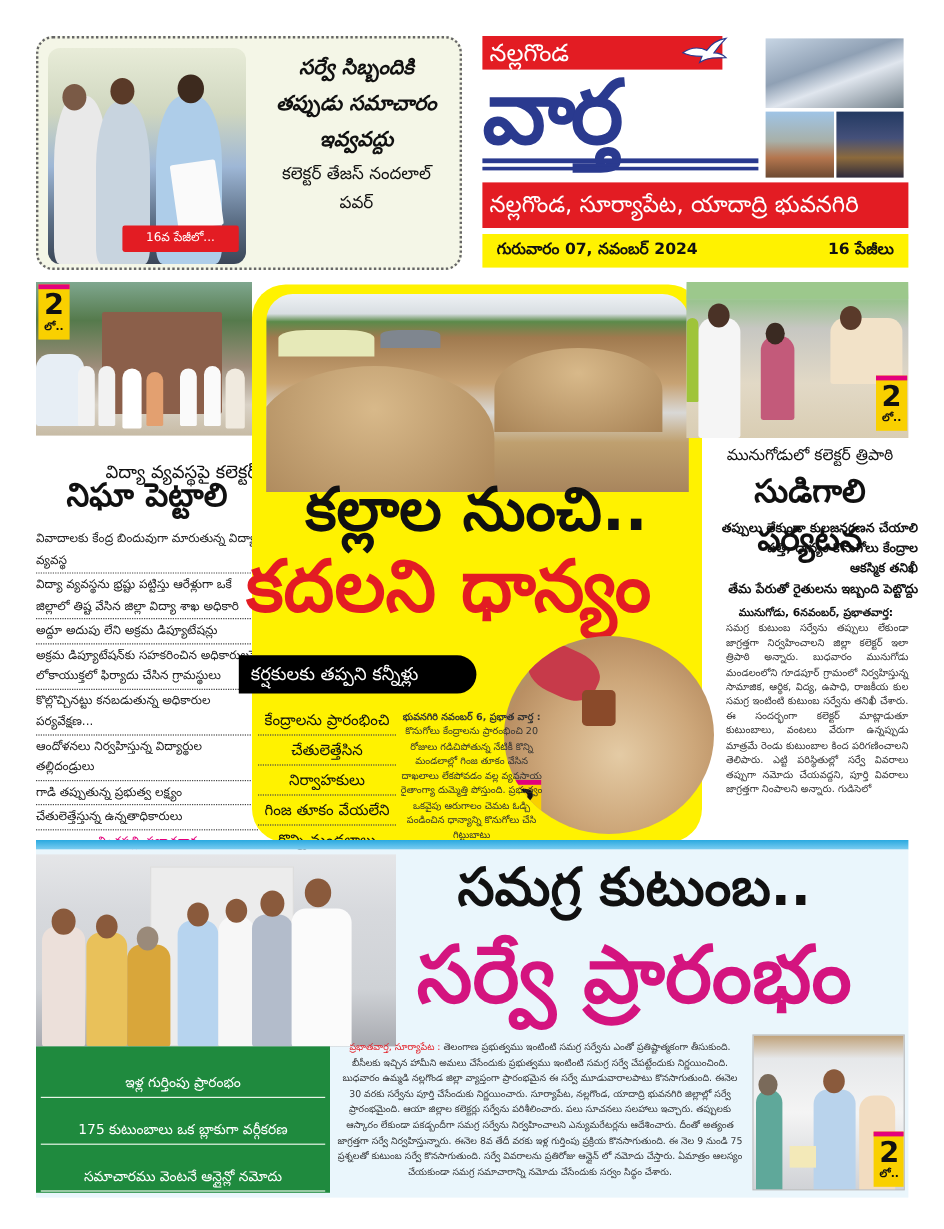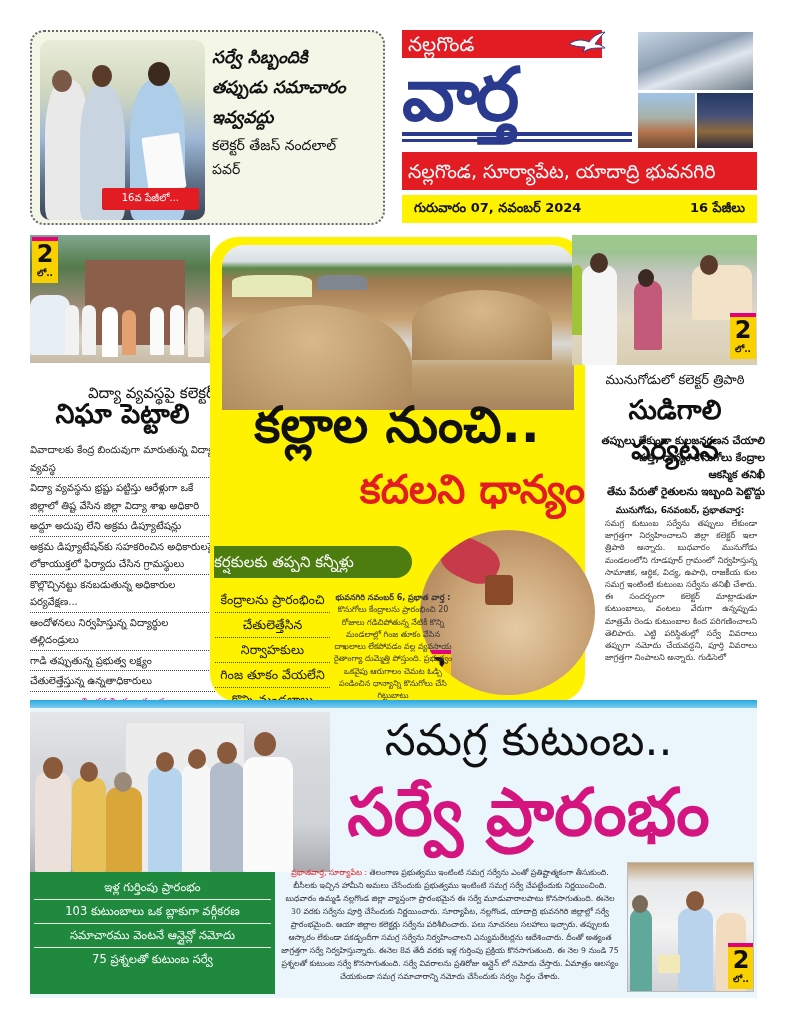--- a/index.html
+++ b/index.html
@@ -6,21 +6,21 @@
   html,body{width:787px;height:1024px;background:#fff;overflow:hidden}
   body{position:relative;font-family:"DejaVu Sans",sans-serif;color:#111}
   .abs{position:absolute}
 
   
   .teaser{left:30px;top:30px;width:355px;height:195px;border:2px dotted #666;border-radius:14px;background:#f4f6e7;overflow:hidden}
   .teaser-photo{left:8px;top:8px;width:165px;height:180px;border-radius:10px;overflow:hidden;
     background:linear-gradient(180deg,#e8ecd8 0%,#cfd6bf 30%,#9eb7d6 55%,#5c6f86 80%,#3b4657 100%)}
   .teaser-photo .p{position:absolute;border-radius:40% 40% 10% 10%}
   .teaser-tag{right:6px;bottom:10px;background:#e31c23;color:#fff;font-size:10px;padding:4px 20px;border-radius:2px}
-  .teaser-text{left:180px;top:10px;width:170px;text-align:left}
+  .teaser-text{left:180px;top:10px;width:170px;text-align:center}
   .teaser-text .h{font-weight:bold;font-style:italic;font-size:17px;line-height:30px}
   .teaser-text .s{font-size:14px;line-height:22px;margin-top:2px}
 
   
   .mast-red-top{left:402px;top:30px;width:200px;height:28px;background:#e31c23;color:#fff;font-size:20px;line-height:28px;padding-left:6px}
   .bird{left:567px;top:30px;width:40px;height:22px;color:#fff;font-size:20px}
   .mast-logo{left:402px;top:56px;width:230px;height:76px;color:#2a3a8f;font-weight:bold;font-size:74px;line-height:76px;letter-spacing:-4px}
   .mast-line{left:402px;top:132px;width:230px;height:4px;background:#2a3a8f}
   .mast-line2{left:402px;top:139px;width:230px;height:3px;background:#2a3a8f}
   .mast-img1{left:638px;top:32px;width:115px;height:58px;background:linear-gradient(160deg,#c7d5e4 0%,#8fa0b4 40%,#e0e6ee 60%,#6e7c86 100%)}
@@ -43,22 +43,22 @@
   .left-list div{border-bottom:1px dotted #444;line-height:17.5px;padding:1px 0}
   .left-list div.noline{border-bottom:none}
   .credit{color:#e4007c;text-align:center;border:none!important}
 
   
   .lead-bg{left:210px;top:237px;width:375px;height:465px;background:#fff200;border-radius:28px}
   .lead-photo{left:222px;top:245px;width:352px;height:165px;border-radius:22px 22px 0 0;overflow:hidden;
     background:linear-gradient(180deg,#eef1f4 0%,#d8dee2 10%,#5b8a4a 14%,#a07a4f 22%,#c7a273 45%,#d9d8d6 60%,#bfa06f 75%,#a8855d 100%)}
   .heap{position:absolute;border-radius:50% 50% 0 0;background:radial-gradient(ellipse at 50% 30%,#d8b98a,#a98457)}
   .lead-h1{left:212px;top:395px;width:370px;text-align:center;font-size:50px;font-weight:bold;color:#111;line-height:60px;white-space:nowrap}
-  .lead-h2{left:205px;top:452px;width:380px;text-align:right;font-size:40px;font-weight:bold;color:#e31c23;line-height:74px;white-space:nowrap}
-  .lead-sub{left:214px;top:546px;width:198px;height:32px;background:#4d7c0f;color:#fff;border-radius:0 16px 16px 0;font-size:15px;line-height:32px;padding-left:0;white-space:nowrap}
+  .lead-h2{left:205px;top:452px;width:380px;text-align:left;font-size:60px;font-weight:bold;color:#e31c23;line-height:74px;white-space:nowrap}
+  .lead-sub{left:199px;top:546px;width:198px;height:32px;background:#000000;color:#fff;border-radius:0 16px 16px 0;font-size:15px;line-height:32px;padding-left:10px;white-space:nowrap}
   .lead-circle{left:420px;top:530px;width:175px;height:165px;border-radius:50%;overflow:hidden;
     background:radial-gradient(circle at 55% 60%,#e4cba5 0%,#cda77a 45%,#b98f63 70%,#8f9f7a 100%)}
   .lead-points{left:215px;top:588px;width:115px;text-align:center;font-size:12.5px}
   .lead-points div{border-bottom:1px dotted #444;line-height:24px}
   .lead-body{left:333px;top:592px;width:120px;font-size:8px;line-height:12.3px;text-align:center;color:#333}
 
   
   .right-photo{left:572px;top:235px;width:185px;height:130px;overflow:hidden;
     background:linear-gradient(180deg,#e9efe9 0%,#9ac38f 12%,#c7c7c2 30%,#e2d9c6 65%,#d9cdb3 100%)}
   .right-title1{left:585px;top:370px;width:180px;text-align:center;font-size:13px;line-height:20px}
@@ -67,24 +67,24 @@
   .right-dateline{left:600px;top:505px;width:160px;font-size:9px;font-weight:bold;text-align:center}
   .right-body{left:605px;top:517px;width:152px;font-size:8.2px;line-height:12.2px;text-align:justify;color:#333}
 
   
   .bottom-band{left:30px;top:700px;width:727px;height:8px;background:linear-gradient(180deg,#29a9e0,#7ccdf1)}
   .bottom-bg{left:30px;top:708px;width:727px;height:290px;background:#eaf6fc}
   .bottom-photo{left:30px;top:712px;width:300px;height:160px;overflow:hidden;
     background:linear-gradient(180deg,#e5e6e8 0%,#d7d9dd 30%,#cfd2d6 70%,#a8aab0 100%)}
   .person{position:absolute;border-radius:12px 12px 2px 2px}
   .head{position:absolute;border-radius:50%;background:#8a5a3c}
-  .bottom-h1{left:300px;top:712px;width:457px;text-align:center;font-size:44px;font-weight:normal;line-height:56px;white-space:nowrap}
+  .bottom-h1{left:300px;top:712px;width:457px;text-align:center;font-size:44px;font-weight:bold;line-height:56px;white-space:nowrap}
   .bottom-h2{left:300px;top:765px;width:457px;text-align:center;font-size:66px;font-weight:bold;color:#d4147f;line-height:96px;white-space:nowrap}
   .green-box{left:30px;top:872px;width:245px;height:122px;background:#1f8a3e;color:#fff;text-align:center;font-size:11.5px;padding-top:4px}
-  .green-box div{line-height:23px;border-bottom:1px solid #e8f5e8;margin:0 4px}
+  .green-box div{line-height:23px;border-bottom:1px solid #e8f5e8;margin:15px 4px}
   .green-box div:last-child{border-bottom:none}
   .bottom-body{left:280px;top:866px;width:340px;font-size:7.8px;line-height:13px;text-align:center;color:#333}
   .bottom-body .by{color:#e31c23;font-weight:normal}
   .bottom-photo2{left:627px;top:862px;width:127px;height:130px;overflow:hidden;border:1px solid #bbb;
     background:linear-gradient(180deg,#c0a27a 0%,#e6e8ea 15%,#f4f4f4 50%,#d0d2d6 100%)}
 </style>
 </head>
 <body>
 
 <div class="abs teaser">
@@ -225,21 +225,21 @@
   <div class="head" style="left:158px;top:37px;width:18px;height:20px"></div>
   <div class="person" style="left:180px;top:50px;width:34px;height:110px;background:#b3bccb"></div>
   <div class="head" style="left:187px;top:30px;width:20px;height:22px"></div>
   <div class="person" style="left:213px;top:45px;width:50px;height:115px;background:#fbfbfb"></div>
   <div class="head" style="left:224px;top:20px;width:22px;height:24px"></div>
 </div>
 <div class="abs bottom-h1">సమగ్ర కుటుంబ..</div>
 <div class="abs bottom-h2">సర్వే ప్రారంభం</div>
 <div class="abs green-box">
   <div>ఇళ్ల గుర్తింపు ప్రారంభం</div>
-  <div>103 కుటుంబాలు ఒక బ్లాకుగా వర్గీకరణ</div>
+  <div>175 కుటుంబాలు ఒక బ్లాకుగా వర్గీకరణ</div>
   <div>సమాచారము వెంటనే ఆన్లైన్లో నమోదు</div>
   <div>75 ప్రశ్నలతో కుటుంబ సర్వే</div>
 </div>
 <div class="abs bottom-body">
   <span class="by">ప్రభాతవార్త, సూర్యాపేట :</span>
   <span>తెలంగాణ ప్రభుత్వము ఇంటింటి సమగ్ర సర్వేను ఎంతో ప్రతిష్టాత్మకంగా తీసుకుంది. బీసీలకు ఇచ్చిన హామీని అమలు చేసేందుకు ప్రభుత్వము ఇంటింటి సమగ్ర సర్వే చేపట్టేందుకు నిర్ణయించింది. బుధవారం ఉమ్మడి నల్లగొండ జిల్లా వ్యాప్తంగా ప్రారంభమైన ఈ సర్వే మూడువారాలపాటు కొనసాగుతుంది. ఈనెల 30 వరకు సర్వేను పూర్తి చేసేందుకు నిర్ణయించారు. సూర్యాపేట, నల్లగొండ, యాదాద్రి భువనగిరి జిల్లాల్లో సర్వే ప్రారంభమైంది. ఆయా జిల్లాల కలెక్టర్లు సర్వేను పరిశీలించారు. పలు సూచనలు సలహాలు ఇచ్చారు. తప్పులకు ఆస్కారం లేకుండా పకడ్బందీగా సమగ్ర సర్వేను నిర్వహించాలని ఎన్యుమరేటర్లను ఆదేశించారు. దీంతో అత్యంత జాగ్రత్తగా సర్వే నిర్వహిస్తున్నారు. ఈనెల 8వ తేదీ వరకు ఇళ్ల గుర్తింపు ప్రక్రియ కొనసాగుతుంది. ఈ నెల 9 నుండి 75 ప్రశ్నలతో కుటుంబ సర్వే కొనసాగుతుంది. సర్వే వివరాలను ప్రతిరోజు ఆన్లైన్ లో నమోదు చేస్తారు. ఏమాత్రం ఆలస్యం చేయకుండా సమగ్ర సమాచారాన్ని నమోదు చేసేందుకు సర్వం సిద్ధం చేశారు.</span>
 </div>
 <div class="abs bottom-photo2">
   <div class="person" style="left:2px;top:45px;width:22px;height:85px;background:#5fa89a"></div>
   <div class="head" style="left:4px;top:32px;width:16px;height:18px;background:#7a6a5a"></div>

